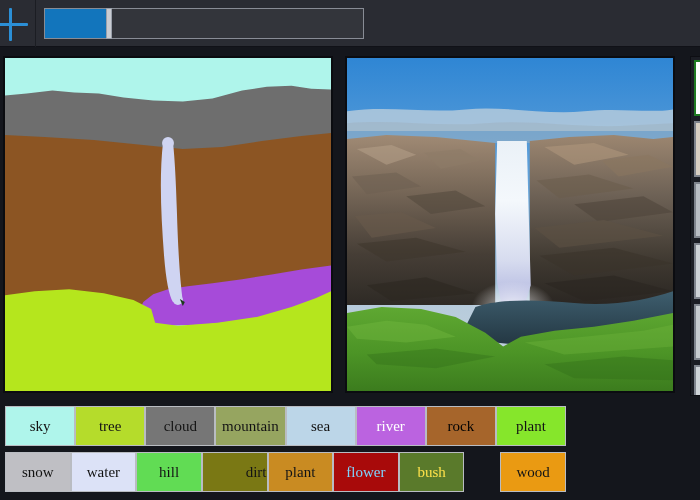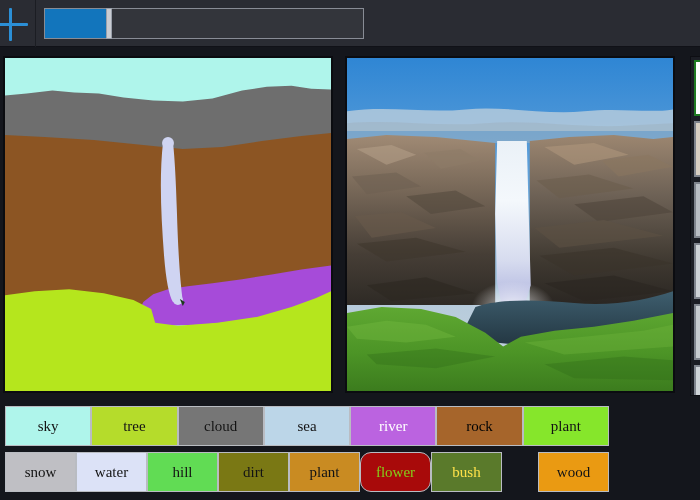--- a/index.html
+++ b/index.html
@@ -65,21 +65,21 @@
   .style-item{
     width:17px;height:56px;margin-bottom:5px;
     border:2px solid #7e838c;box-sizing:border-box;background:#d5d7da;
     cursor:pointer;overflow:hidden;position:relative;
   }
   .style-item.selected{border-color:#1f7a22;background:#ffffff;}
 
   
   .swatch-area{position:absolute;left:0;top:404px;width:700px;height:96px;}
   .swatch-row{
-    position:absolute;left:5px;width:604px;height:42px;
+    position:absolute;left:5px;width:561px;height:42px;
     display:flex;gap:0;
   }
   .row-a{top:2px;}
   .row-b{top:48px;}
   .swatch{
     flex:1 1 0;height:40px;
     border:1px solid #b9bcc2;box-sizing:border-box;
     display:flex;align-items:center;justify-content:center;
     font-family:"Liberation Serif", serif;
     font-size:15px;color:#121212;
@@ -217,20 +217,23 @@
     <div class="swatch-row row-a" id="swatchRow0">
         <div class="swatch" style="background: rgb(175, 245, 235); color: rgb(18, 18, 18);">
           <span>sky</span>
         </div>
         <div class="swatch" style="background: rgb(181, 220, 43); color: rgb(18, 18, 18);">
           <span>tree</span>
         </div>
         <div class="swatch" style="background: rgb(118, 118, 118); color: rgb(18, 18, 18);">
           <span>cloud</span>
         </div>
+        <div class="swatch" style="background: rgb(150, 165, 96); color: rgb(18, 18, 18);">
+          <span>mountain</span>
+        </div>
         <div class="swatch" style="background: rgb(188, 214, 232); color: rgb(18, 18, 18);">
           <span>sea</span>
         </div>
         <div class="swatch" style="background: rgb(187, 99, 224); color: #ffffff;">
           <span>river</span>
         </div>
         <div class="swatch" style="background: rgb(166, 101, 43); color: #000000;">
           <span>rock</span>
         </div>
         <div class="swatch" style="background: rgb(134, 230, 43); color: rgb(18, 18, 18);">
@@ -240,27 +243,27 @@
     <div class="swatch-row row-b" id="swatchRow1">
         <div class="swatch" style="background: rgb(191, 191, 196); color: rgb(18, 18, 18);">
           <span>snow</span>
         </div>
         <div class="swatch" style="background: rgb(220, 226, 247); color: rgb(18, 18, 18);">
           <span>water</span>
         </div>
         <div class="swatch" style="background: rgb(97, 220, 84); color: rgb(18, 18, 18);">
           <span>hill</span>
         </div>
-        <div class="swatch" style="background: rgb(122, 120, 20); color: rgb(18, 18, 18);">
+        <div class="swatch" style="background: rgb(122, 120, 20); color: rgb(18, 18, 18); justify-content: flex-end;">
           <span>dirt</span>
         </div>
         <div class="swatch" style="background: rgb(201, 139, 34); color: rgb(18, 18, 18);">
           <span>plant</span>
         </div>
-        <div class="swatch" style="background: rgb(168, 10, 10); color: #84cc16; border-radius: 11px;">
+        <div class="swatch" style="background: rgb(168, 10, 10); color: #7dd3fc;">
           <span>flower</span>
         </div>
         <div class="swatch" style="background: rgb(90, 122, 43); color: #fde047;">
           <span>bush</span>
         </div>
         <div class="swatch" style="background: rgb(234, 154, 18); color: rgb(18, 18, 18); margin-left: 36px;">
           <span>wood</span>
         </div>
       </div>
   </div>

